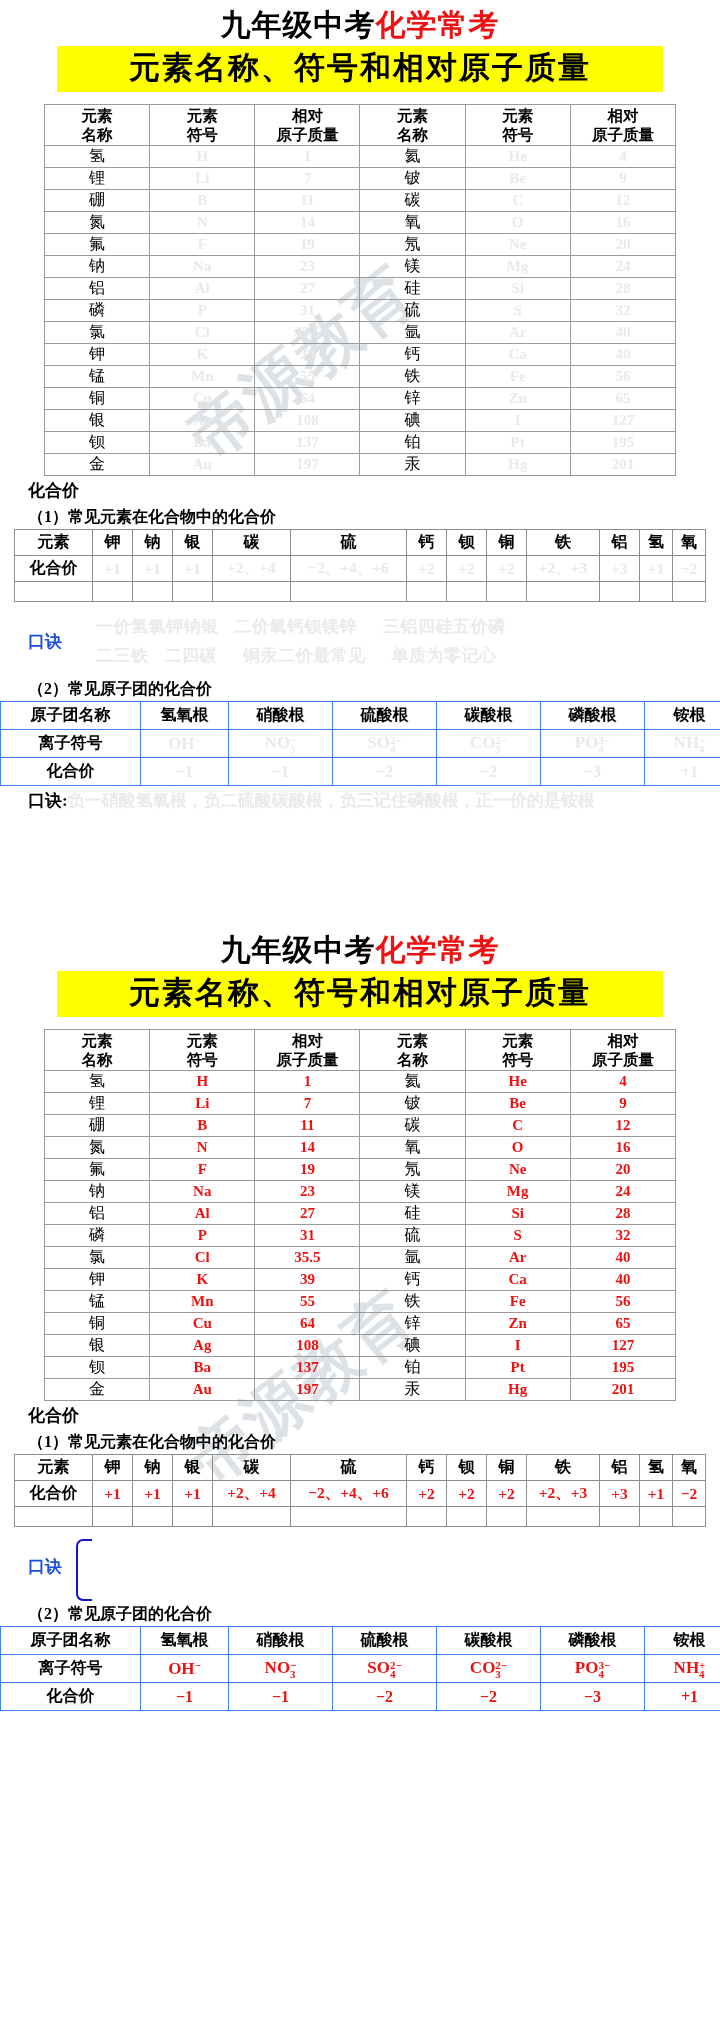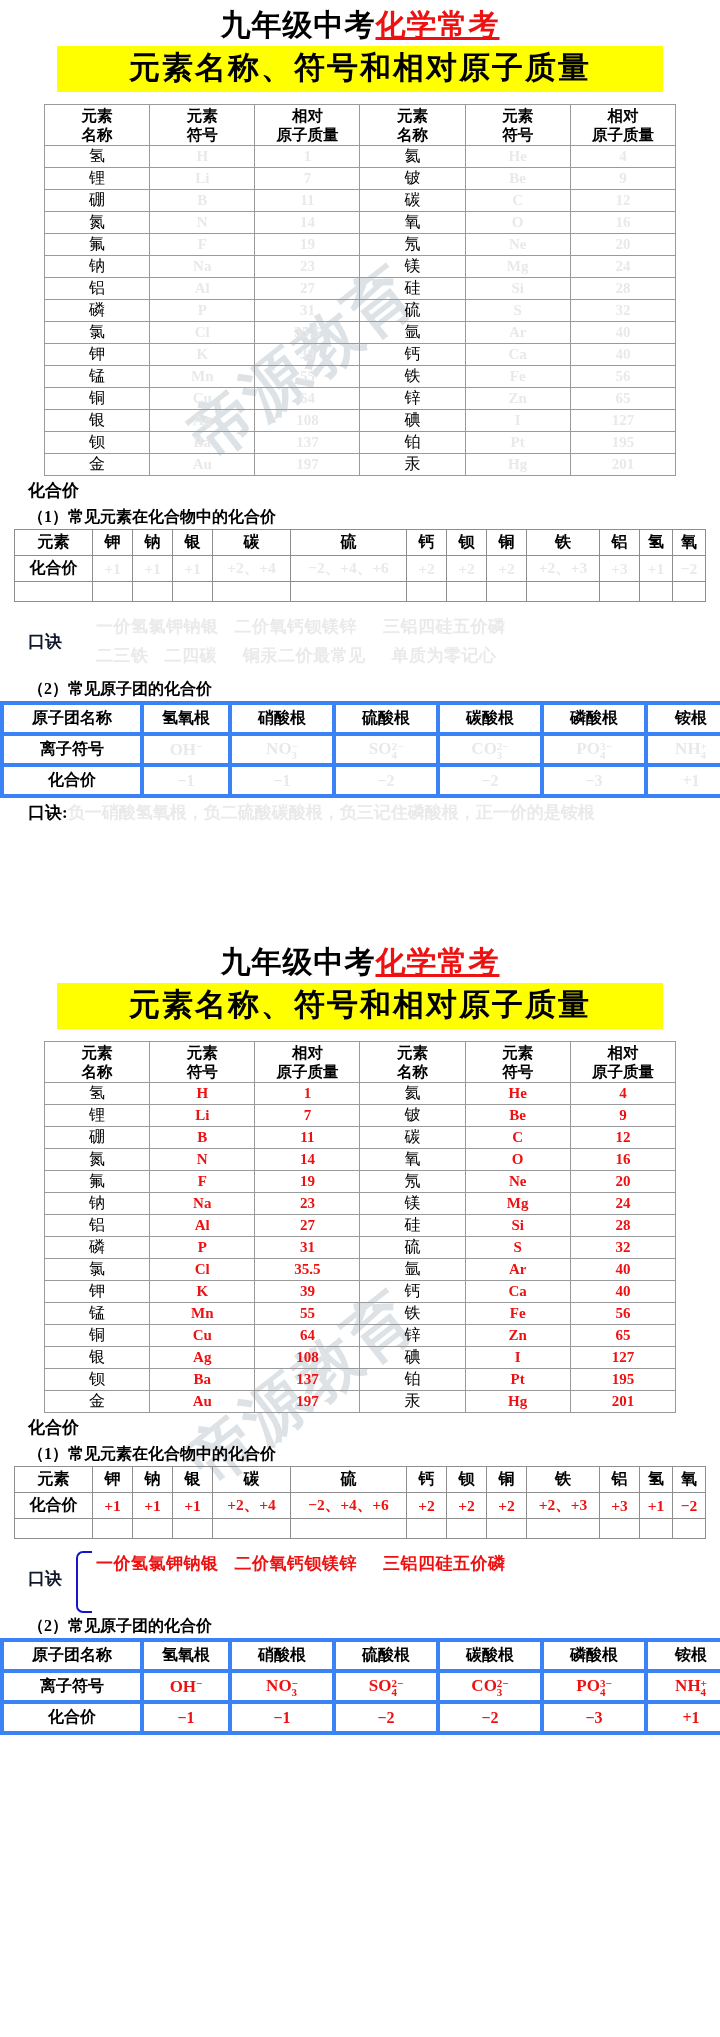--- a/index.html
+++ b/index.html
@@ -47,21 +47,21 @@
     text-align:center;
     font-family:"Liberation Serif","DejaVu Serif",serif;
     font-weight:bold;
     font-size:30px;
     line-height:38px;
     letter-spacing:1px;
     padding-top:6px;
     white-space:nowrap;
   }
   .title-line .blk{color:#000;}
-  .title-line .red{color:#ee1111;text-decoration:underline;}
+  .title-line .red{color:#ee1111;}
   .title-band{
     margin:2px auto 12px auto;
     width:606px;
     background:#ffff00;
     text-align:center;
     font-family:"Liberation Serif","DejaVu Serif",serif;
     font-weight:bold;
     font-size:31px;
     line-height:40px;
     letter-spacing:2px;
@@ -150,21 +150,21 @@
     position:relative;
     margin:10px 0 0 0;
     height:62px;
   }
   .mn-label{
     position:absolute;
     left:28px; top:18px;
     font-family:Liberation Serif, serif;
     font-weight:bold;
     font-size:17px;
-    color:#0f172a;
+    color:#1d4ed8;
   }
   .mn-brace{
     position:absolute;
     left:76px; top:2px;
     width:14px; height:58px;
     border:2px solid #1414c8;
     border-right:none;
     border-radius:7px 0 0 7px;
   }
   .mn-lines{
@@ -188,21 +188,21 @@
   .mode-faint .mn-brace{border-color:transparent;}
 
   
   table.rad-tab{
     margin:1px auto 0 auto;
     width:670px;
     table-layout:fixed;
     border:1px solid #777;
   }
   table.rad-tab td{
-    border:4px solid #3b82f6;
+    border:1px solid #3b82f6;
     text-align:center;
     vertical-align:middle;
     font-family:"Liberation Serif","DejaVu Serif",serif;
     font-weight:bold;
     font-size:16px;
     height:27px;
     padding:0;
     color:#000;
   }
   .ionsym{
@@ -750,21 +750,20 @@
             <td></td>
             <td></td>
       </tr>
     </tbody>
       </table>
 
     <div class="mnemonic">
       <div class="mn-label">口诀</div>
       <div class="mn-brace"></div>
       <div class="mn-lines">
-        <div class="mn-line"><span>一价氢氯钾钠银</span><span class="mn-gap1"></span><span>二价氧钙钡镁锌</span><span class="mn-gap2"></span><span>三铝四硅五价磷</span></div>
       </div>
     </div>
 
     <div class="sub-h2" style="padding-left:28px;">（2）常见原子团的化合价</div>
 
     <table class="rad-tab">
       <colgroup>
           <col style="width:140px">
           <col style="width:88px">
           <col style="width:104px">

